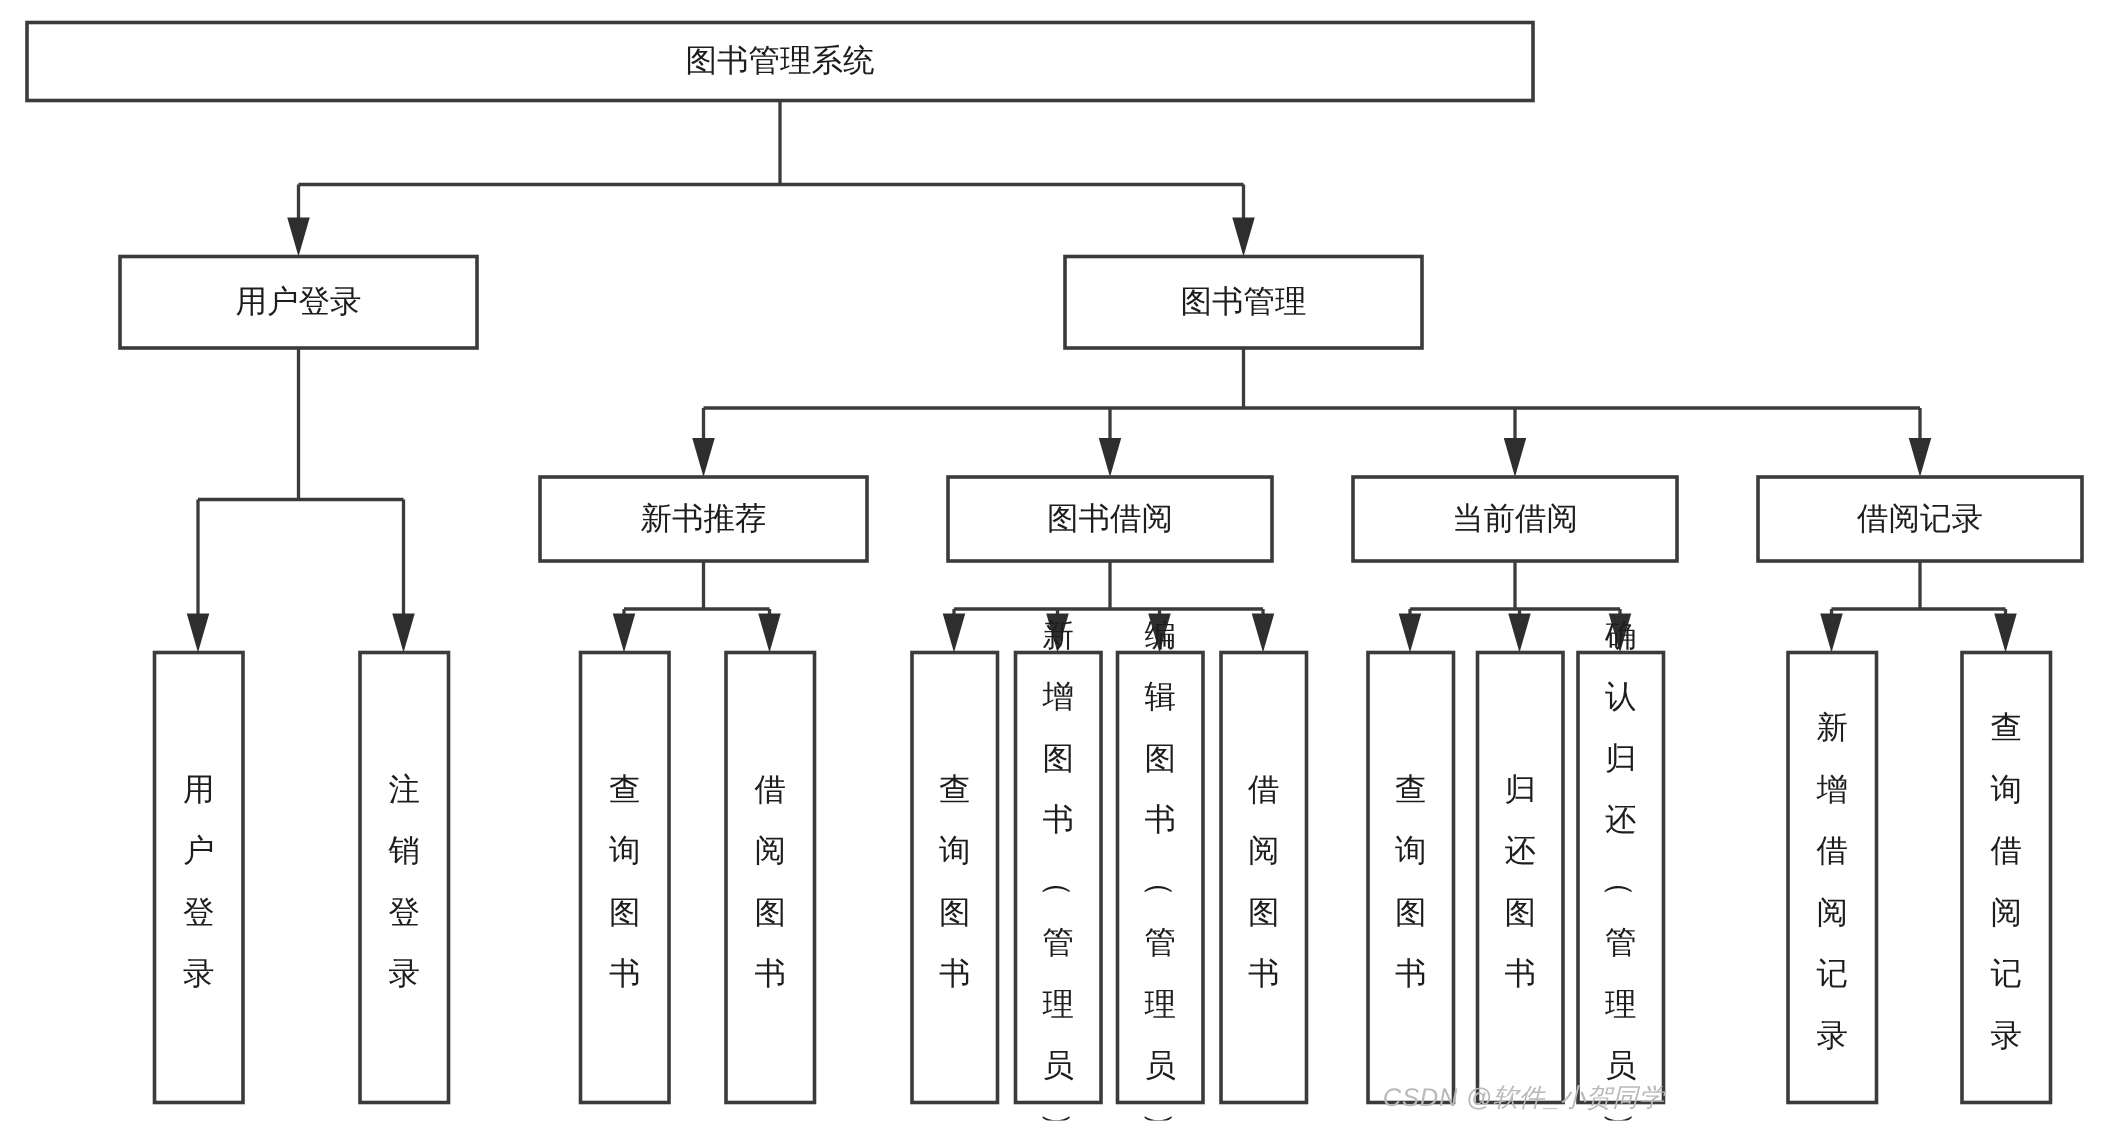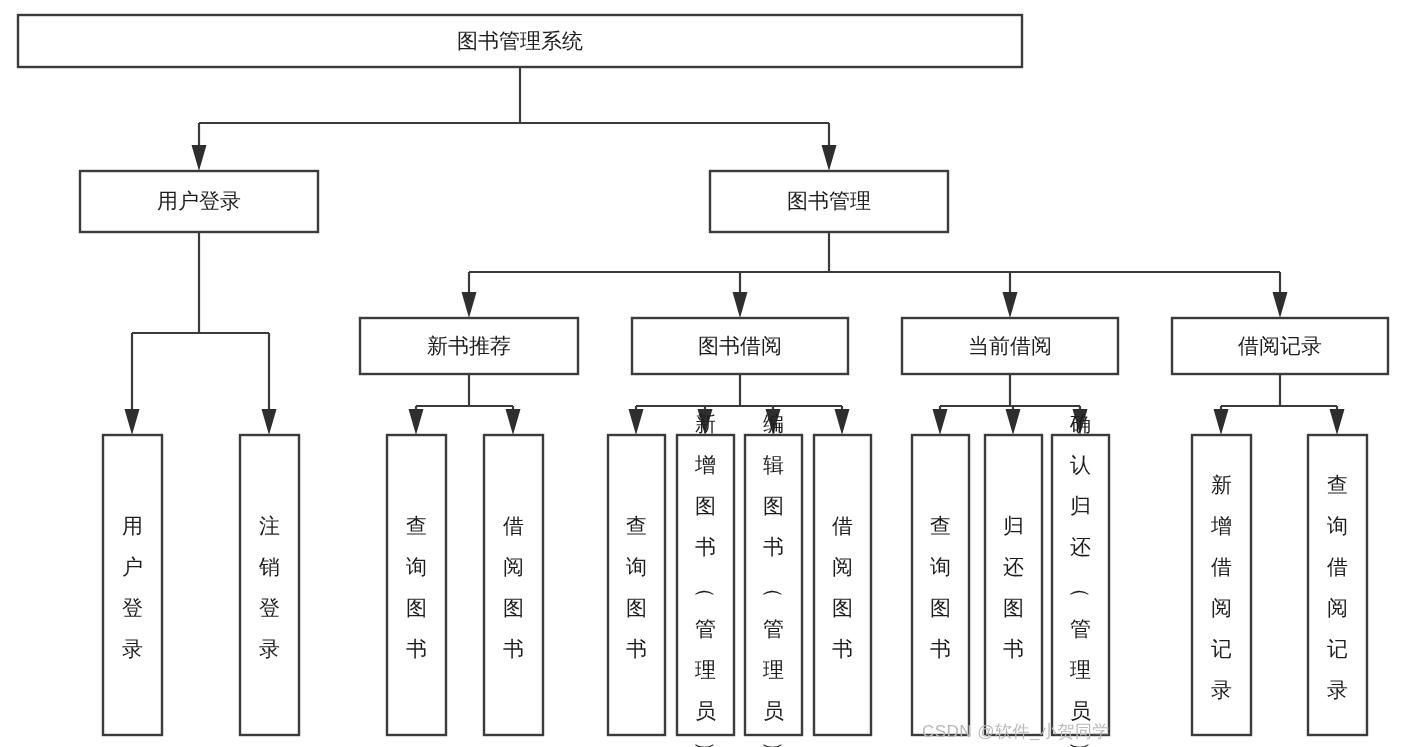--- a/index.html
+++ b/index.html
@@ -57,20 +57,21 @@
   .watermark {
     position: absolute;
     right: 8px;
     bottom: 4px;
     font-family: "Liberation Sans", "DejaVu Sans", sans-serif;
     font-size: 17px;
     color: #b9b9b9;
     letter-spacing: 0.5px;
     white-space: nowrap;
     user-select: none;
+    font-style: italic;
   }
 </style>
 </head>
 <body>
 
 <div id="diagram-root">
   <svg id="tree-svg" viewBox="0 0 1405 747">
     <g id="connectors-layer">
         <g>
           <path class="connector" d="M 520 67 L 520 123"></path>

